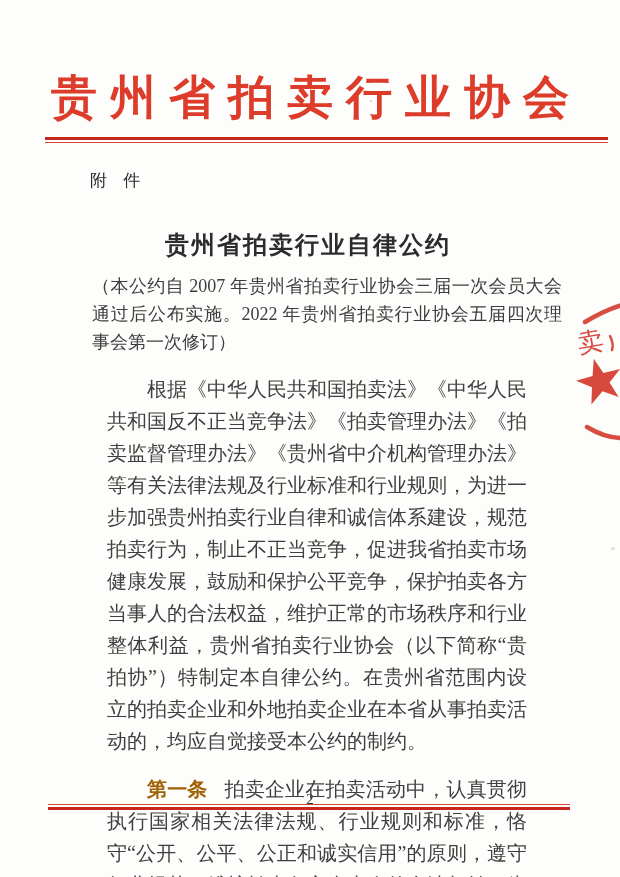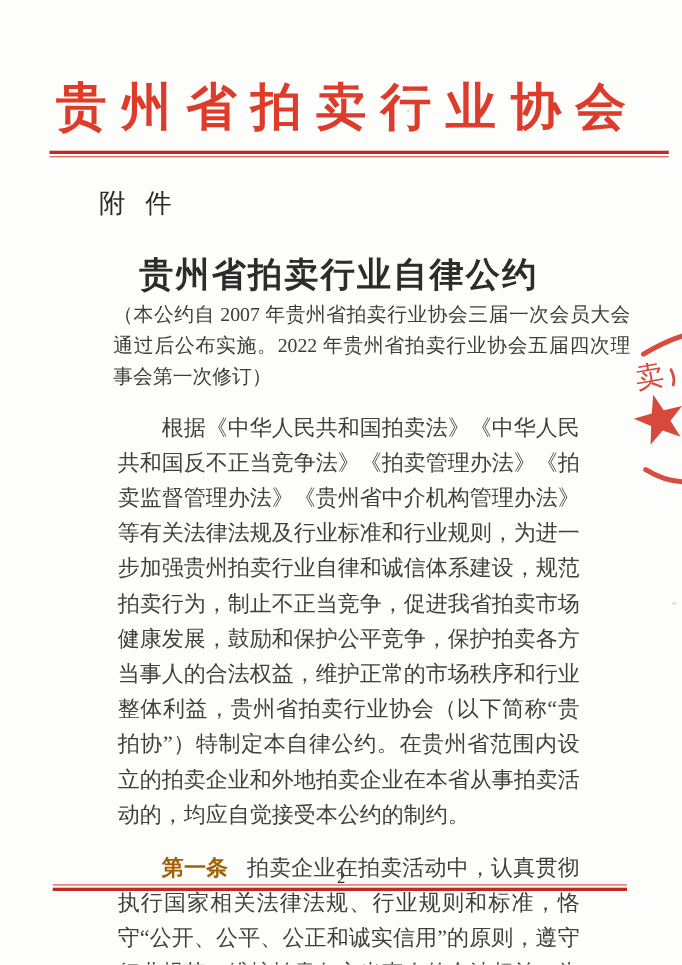--- a/index.html
+++ b/index.html
@@ -24,35 +24,35 @@
     text-indent:13px;
     font-family:"Liberation Serif", serif;
   }
   .rule-top { position:absolute; top:137px; left:45px; width:563px; }
   .rule-top .thick { height:3px; background:#c6281e; }
   .rule-top .thin  { height:1px; background:#d4473a; margin-top:2px; }
 
   
   .attachment {
     position:absolute; top:169px; left:90px;
-    font-size:24px; color:#2b2b2b; letter-spacing:6px;
+    font-size:17px; color:#2b2b2b; letter-spacing:6px;
   }
 
   
   .doc-title {
     position:absolute; top:229px; left:0; right:4px;
     margin:0; text-align:center;
-    font-size:31px; font-weight:bold; letter-spacing:2px;
+    font-size:24px; font-weight:bold; letter-spacing:2px;
     color:#2c2c2c;
     font-family:"Liberation Sans", sans-serif;
   }
 
   
   .subtitle {
-    position:absolute; top:272px; left:103px; width:470px;
+    position:absolute; top:272px; left:92px; width:470px;
     margin:0;
     font-size:18px; line-height:28px;
     color:#3d3d3d; text-align:justify;
   }
 
   
   .body-text {
     position:absolute; top:357px; left:91px; width:452px;
     font-size:20px; line-height:32px;
     color:#3f3f3f; text-align:justify;

